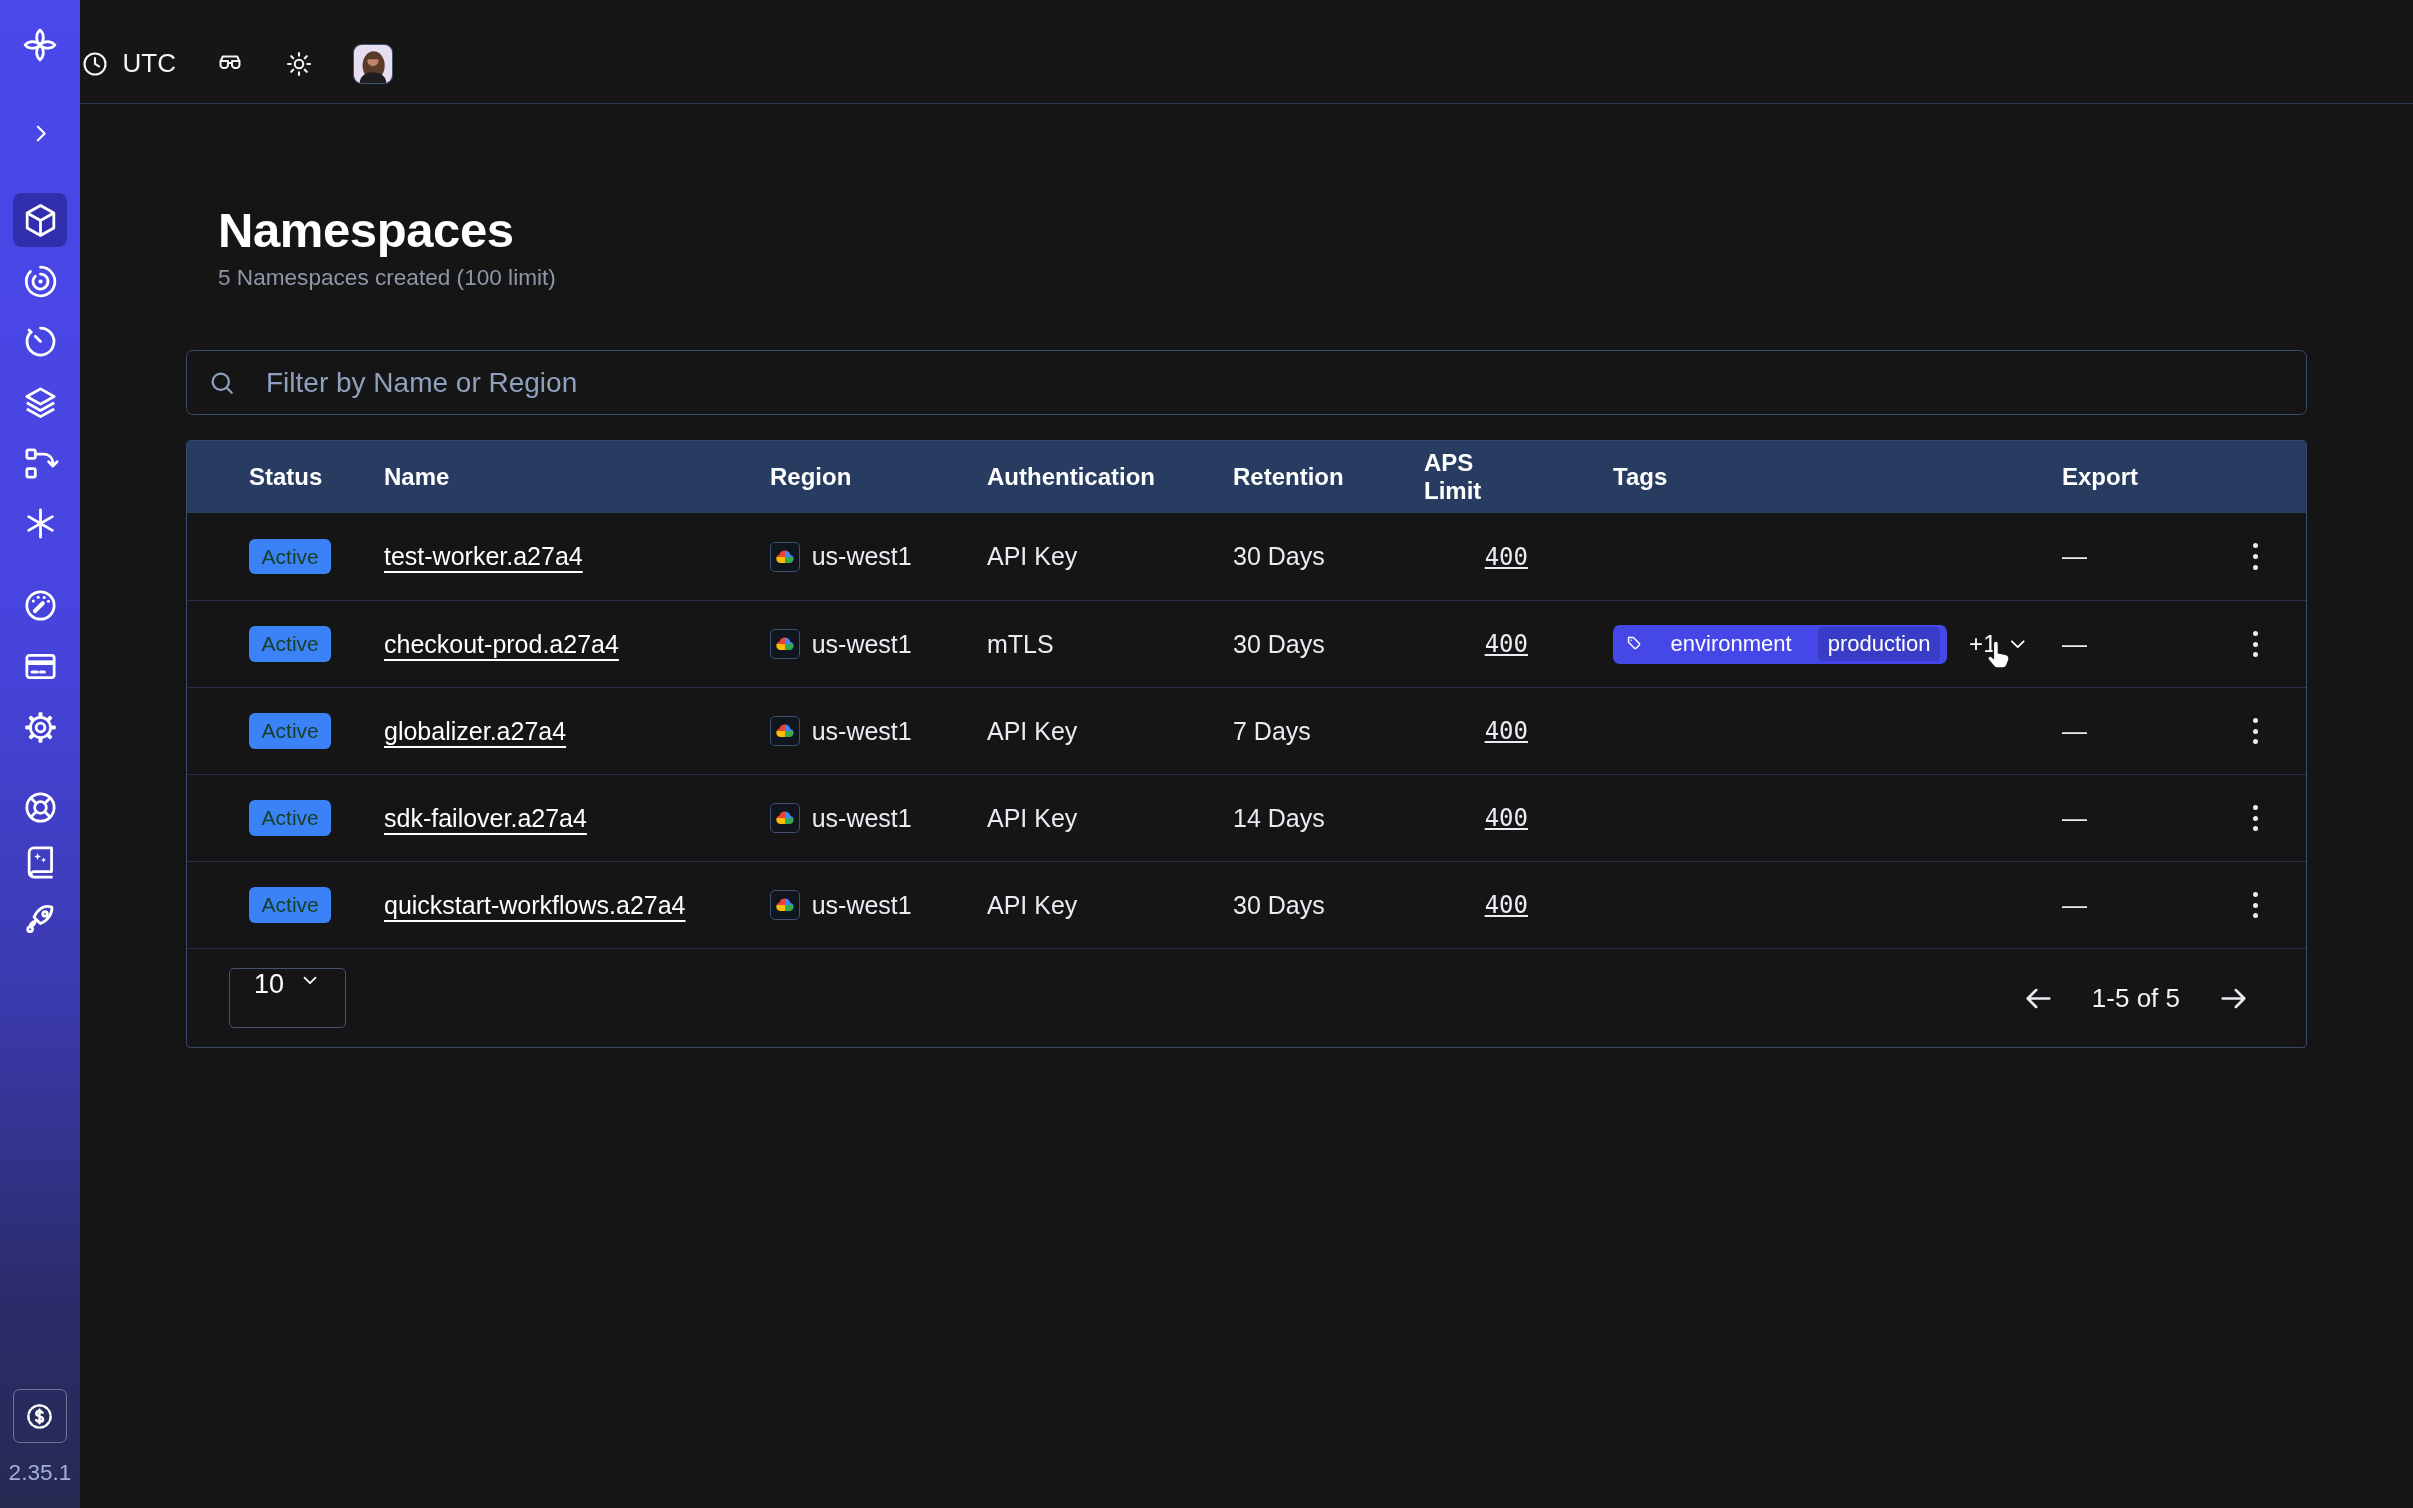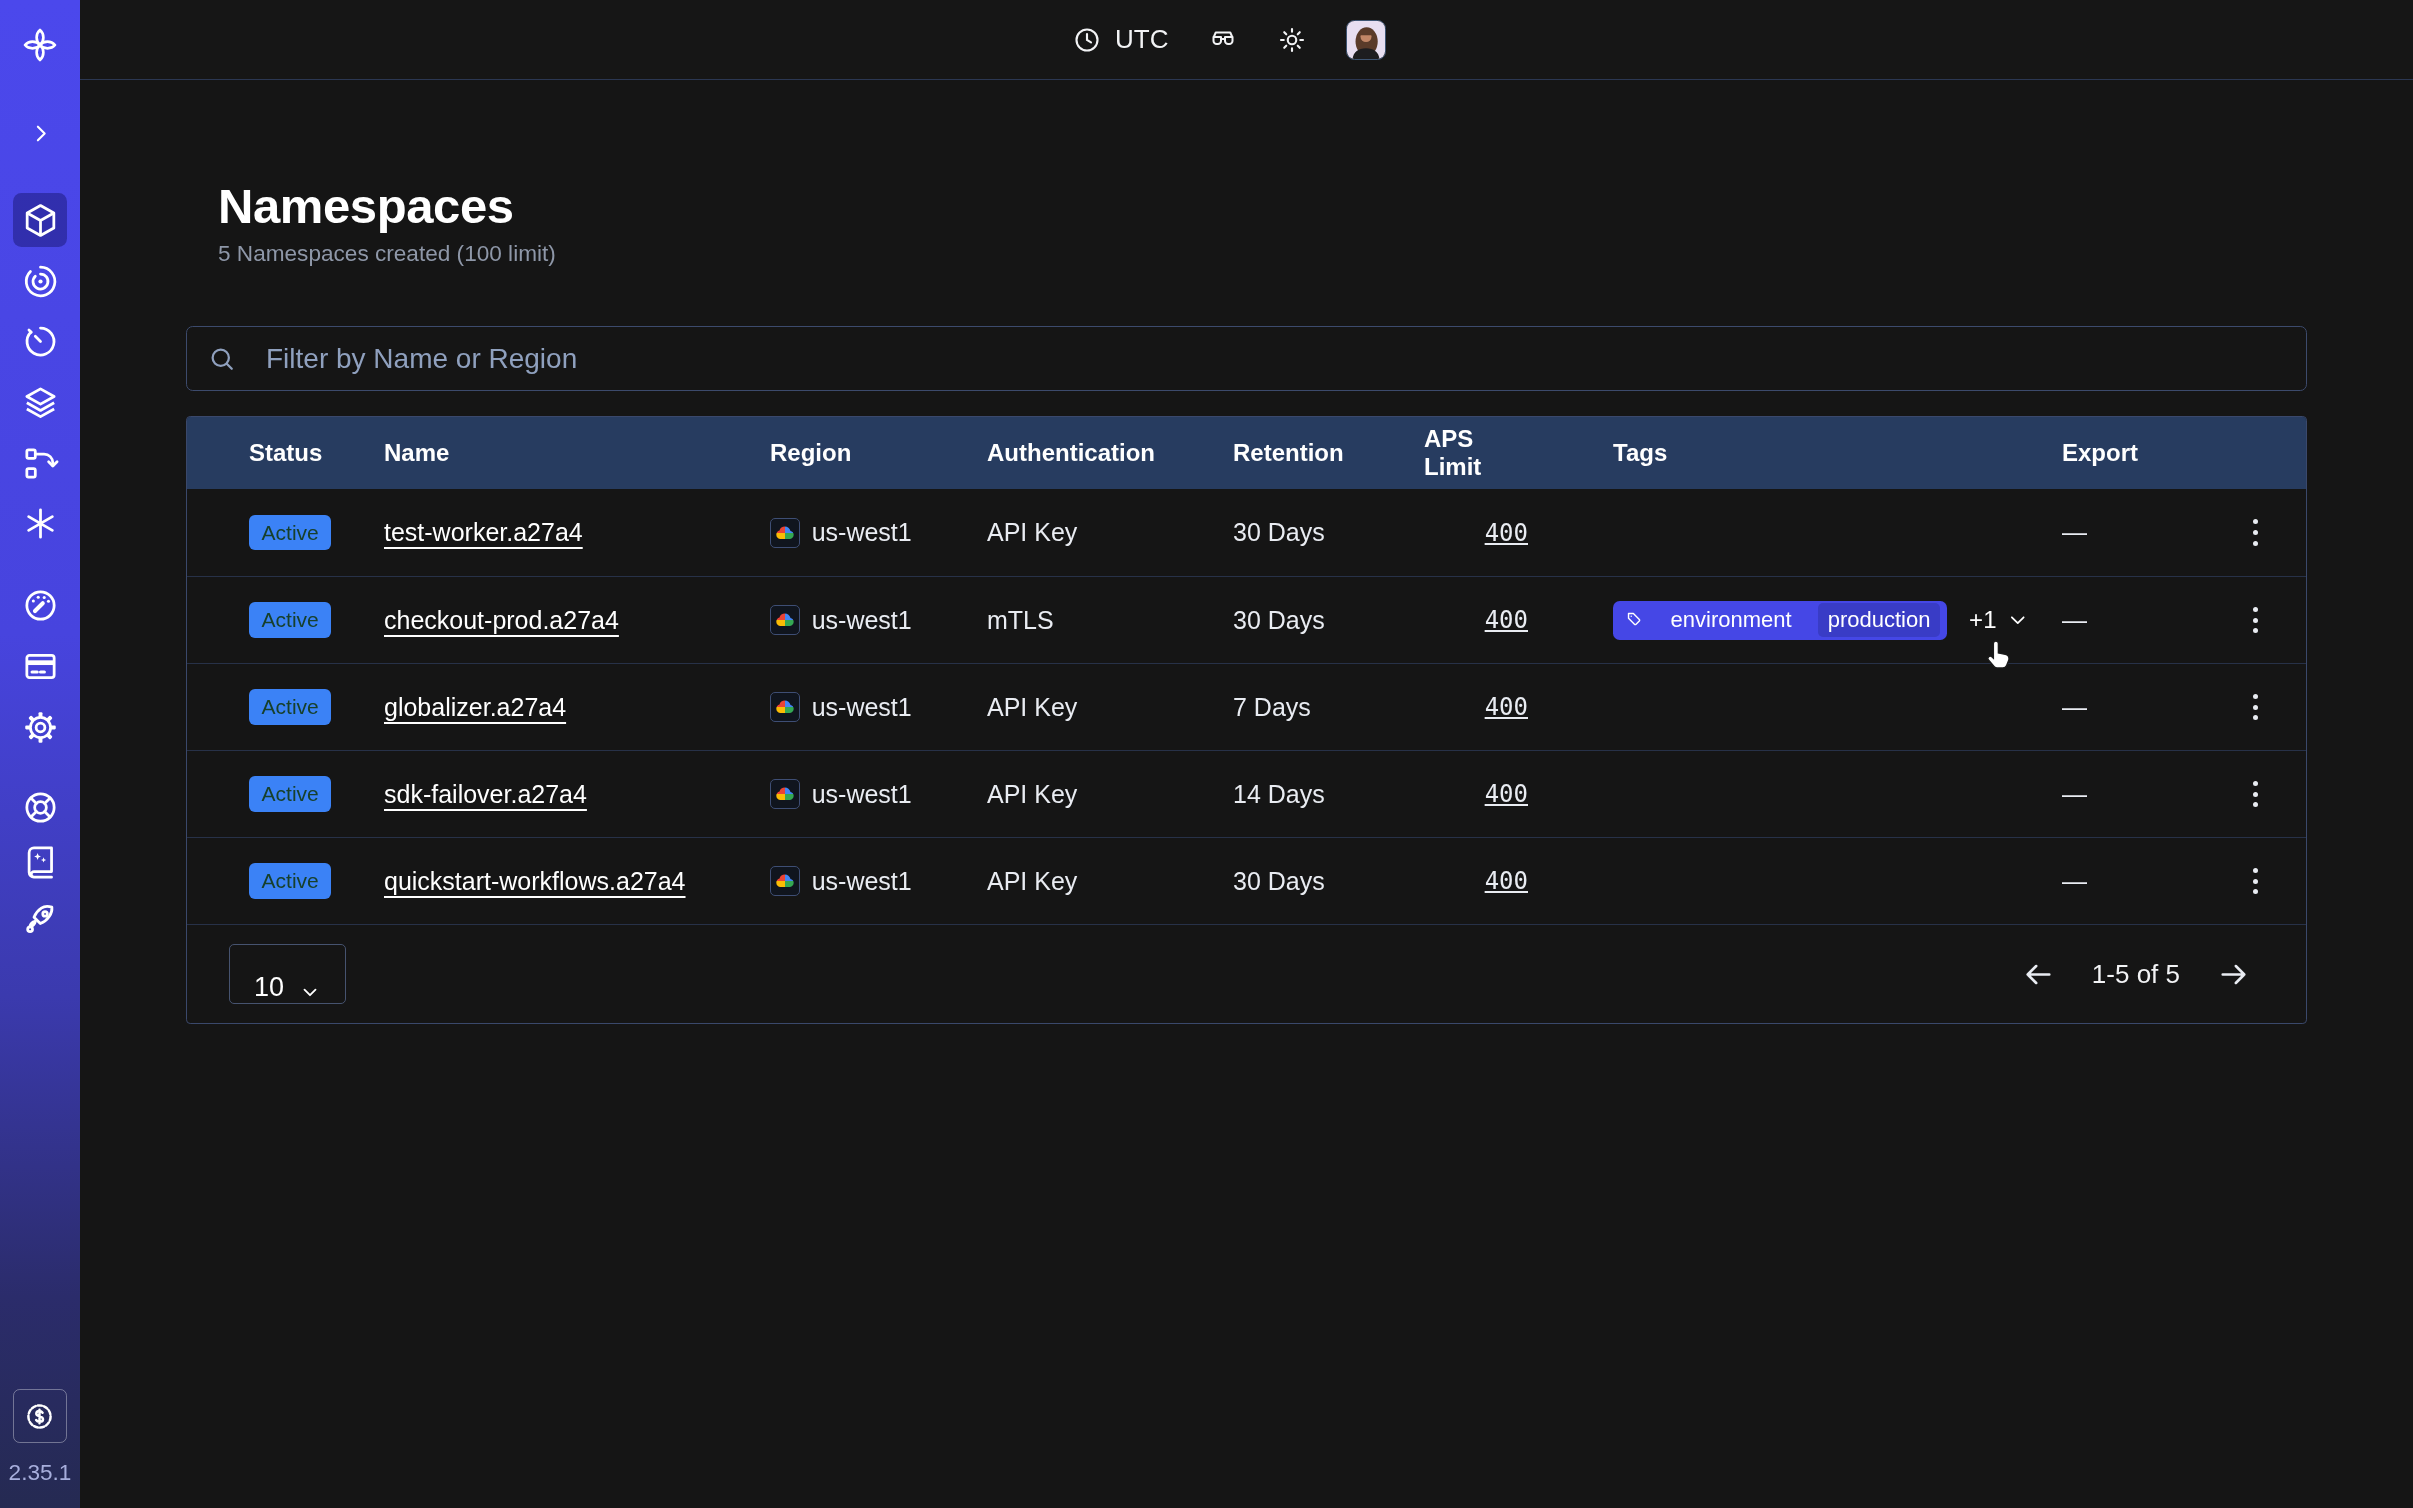--- a/index.html
+++ b/index.html
@@ -33,21 +33,21 @@
   .side-bottom { margin-top:auto; display:flex; flex-direction:column; align-items:center; padding-bottom:22px; }
   .dollarbox { width:54px; height:54px; border:1.7px solid rgba(255,255,255,0.35); border-radius:6.7px;
     display:flex; align-items:center; justify-content:center; }
   .dollarbox svg { width:35px; height:35px; }
   .version { margin-top:17px; font-size:22.6px; color:#A7AEDC; }
 
   
   .content { flex:1; display:flex; flex-direction:column; height:100%; }
   .topbar {
     height:80px; background:#161616; border-bottom:0.8px solid #2B3752;
-    display:flex; align-items:center; justify-content:center; gap:39px; padding-right:35px; flex-shrink:0;
+    display:flex; align-items:center; justify-content:flex-start; gap:39px; padding-right:35px; flex-shrink:0;margin-top:24px;
   }
   .tzgroup { display:flex; align-items:center; gap:12.6px; font-size:26px; color:#F2F3F5; }
   .tico svg { width:30px; height:30px; display:block; }
   .avatar { width:40px; height:40px; border-radius:8.4px; border:1.7px solid #3E5574; overflow:hidden; }
   .avatar svg { width:100%; height:100%; display:block; }
 
   .main { padding:98px 106px 0 106px; }
 
   .page-head { display:flex; justify-content:space-between; align-items:flex-start;margin-left:32px; }
   .title { font-size:49px; font-weight:700; color:#FFFFFF; letter-spacing:-0.4px; line-height:1.15; }
@@ -99,21 +99,21 @@
   .tagmore { margin-left:22px; font-size:24px; color:#fff; }
   .tagchev { margin-left:10px; display:flex; }
   .tagchev svg { width:23.5px; height:23.5px; }
   .kebab { display:flex; flex-direction:column; gap:5.9px; align-items:center; width:54px; padding:8.4px 0; cursor:pointer; }
   .kebab i { width:5px; height:5px; border-radius:50%; background:#E9ECF2; display:block; }
   .c-kebab { justify-content:center; }
 
   .tfoot { height:99px; border-top:0.8px solid #273148; display:flex; align-items:center;
     justify-content:space-between; padding:0 54px 0 42px; }
   .pgsize { width:117px; height:60px; border:1.3px solid #46536F; border-radius:5px;
-    display:flex; align-items:flex-end; justify-content:center; gap:15px; font-size:27px; color:#fff; cursor:pointer; }
+    display:flex; align-items:flex-start; justify-content:center; gap:15px; font-size:27px; color:#fff; cursor:pointer; }
   .pgsize svg { width:22px; height:22px; }
   .pgnav { display:flex; align-items:center; }
   .pgarrow { display:flex; cursor:pointer; }
   .pgarrow svg { width:37px; height:37px; }
   .pgrange { font-size:26px; margin:0 35px; color:#F2F3F5; }
 
   .cursor { position:absolute; left:1979px; top:635px; width:40px; height:40px; z-index:99; pointer-events:none; }
 </style>
 </head>
 <body>

